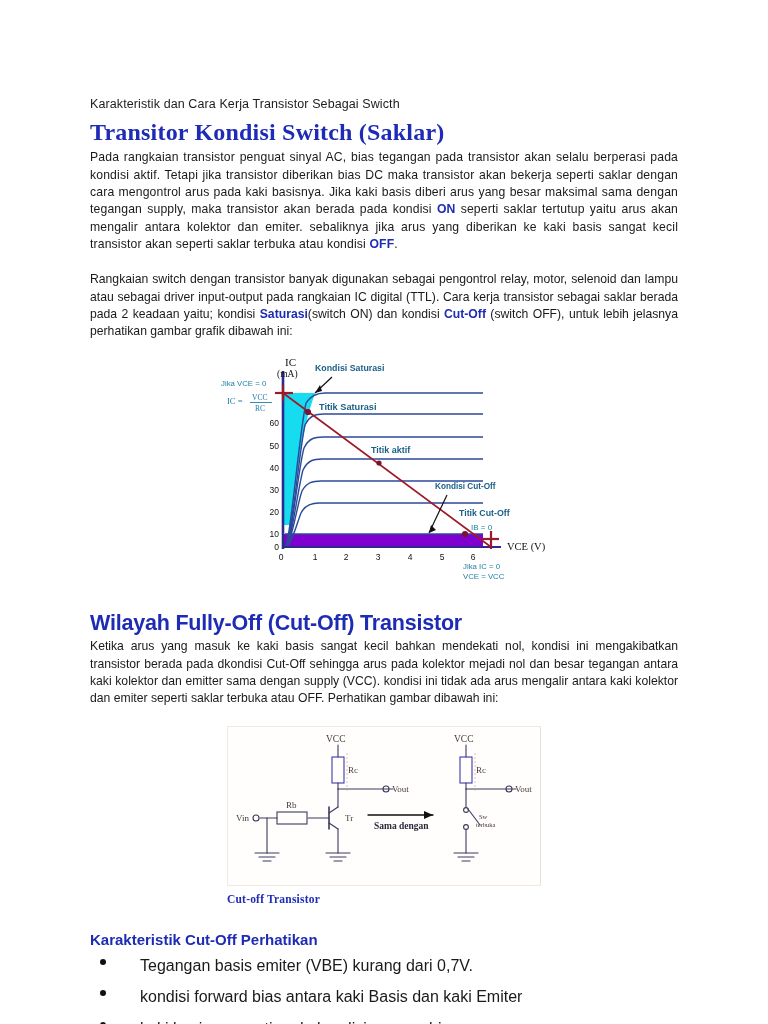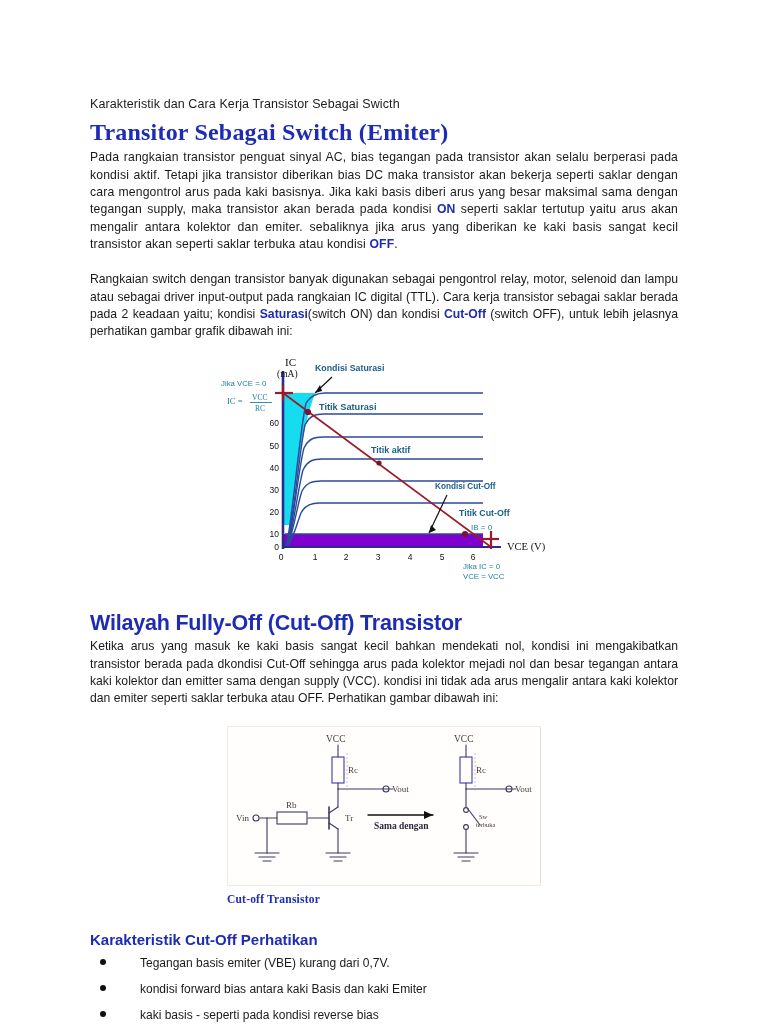--- a/index.html
+++ b/index.html
@@ -80,21 +80,21 @@
   .gap-lg { height: 26px; }
 
   
   ul.char-list {
     list-style: none;
     margin: 0;
     padding: 0;
   }
   ul.char-list li {
     position: relative;
-    font-size: 12px;
+    font-size: 16px;
     line-height: 1.35;
     padding: 0 0 0 50px;
     margin: 0 0 10px 0;
     color: #1a1a1a;
   }
   ul.char-list li .bullet {
     position: absolute;
     left: 10px;
     top: 4px;
     width: 6px; height: 6px;
@@ -141,21 +141,21 @@
   }
 </style>
 </head>
 <body>
 
 <div class="page">
   <div class="content">
 
     <div class="doc-kicker">Karakteristik dan Cara Kerja Transistor Sebagai Swicth</div>
 
-    <h1 class="title-serif">Transitor Sebagai Switch (Emiter)</h1>
+    <h1 class="title-serif">Transitor Kondisi Switch (Saklar)</h1>
 
     <p class="body-just tight"><span>Pada rangkaian transistor penguat sinyal AC, bias tegangan pada transistor akan selalu berperasi pada kondisi aktif. Tetapi jika transistor diberikan bias DC maka transistor akan bekerja seperti saklar dengan cara mengontrol arus pada kaki basisnya. Jika kaki basis diberi arus yang besar maksimal sama dengan tegangan supply, maka transistor akan berada pada kondisi </span><span class="kw">ON</span><span> seperti saklar tertutup yaitu arus akan mengalir antara kolektor dan emiter. sebaliknya jika arus yang diberikan ke kaki basis sangat kecil transistor akan seperti saklar terbuka atau kondisi </span><span class="kw">OFF</span><span>.</span></p>
 
     <div class="gap-md"></div>
 
     <p class="body-just"><span>Rangkaian switch dengan transistor banyak digunakan sebagai pengontrol relay, motor, selenoid dan lampu atau sebagai driver input-output pada rangkaian IC digital (TTL). Cara kerja transistor sebagai saklar berada pada 2 keadaan yaitu; kondisi </span><span class="kw">Saturasi</span><span>(switch ON) dan kondisi </span><span class="kw">Cut-Off</span><span> (switch OFF), untuk lebih jelasnya perhatikan gambar grafik dibawah ini:</span></p>
 
     <div class="gap-sm"></div>
 
     <div class="fig-graph-wrap">

